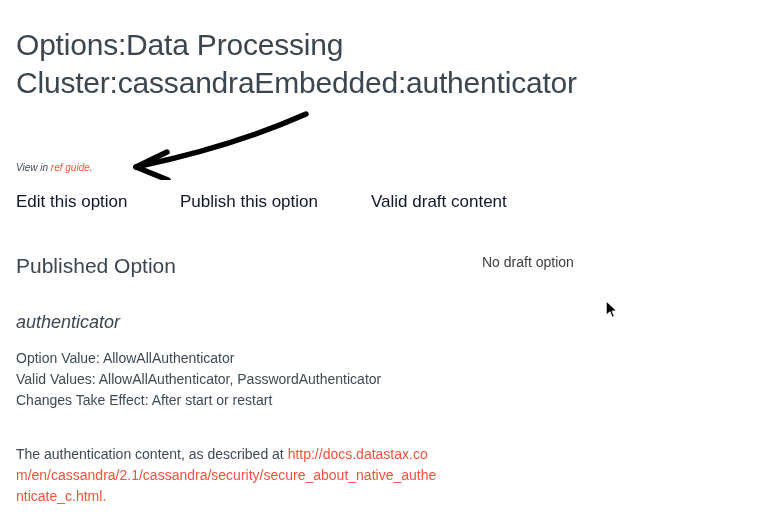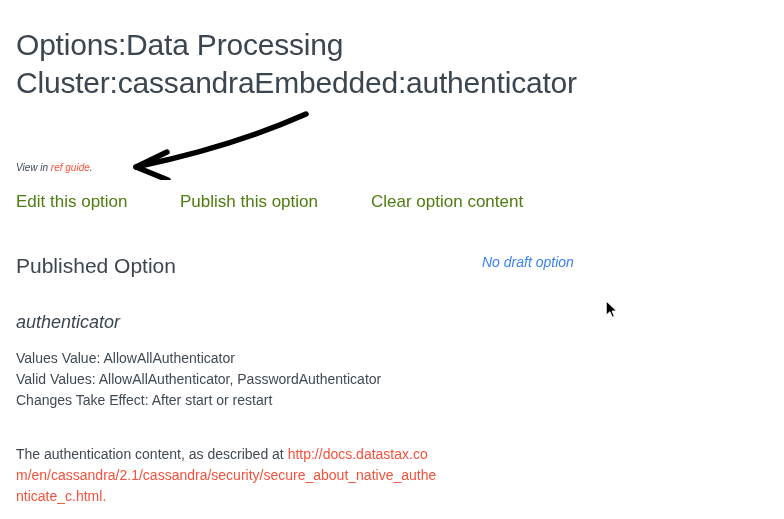--- a/index.html
+++ b/index.html
@@ -78,21 +78,21 @@
     left: 16px;
     top: 190px;
     width: 740px;
     height: 24px;
   }
   .action-link {
     position: absolute;
     top: 0;
     font-size: 17px;
     line-height: 24px;
-    color: #4d7c0f;
+    color: #0f172a;
     text-decoration: none;
     white-space: nowrap;
     cursor: pointer;
   }
   .action-link.l0 { left: 0px; }
   .action-link.l1 { left: 164px; }
   .action-link.l2 { left: 355px; }
 
   
   .col-published {
@@ -150,22 +150,21 @@
     word-break: break-all;
     cursor: pointer;
   }
   .description .desc-period {
     color: #f4513c;
   }
 
   .no-draft {
     font-size: 14px;
     line-height: 20px;
-    font-style: italic;
-    color: #3b82f6;
+    color: #404040;
     margin: 0;
   }
 
   
   .mouse-cursor {
     position: absolute;
     left: 605px;
     top: 300px;
     width: 14px;
     height: 20px;
@@ -188,28 +187,28 @@
     <path d="M16 63 L 48 76" stroke="#000000" stroke-width="5.5" fill="none" stroke-linecap="round"></path>
   </svg>
 
   <div class="refguide-line">
     <span>View in </span><a class="ref-link" href="#">ref guide</a><span class="ref-period">.</span>
   </div>
 
   <div class="action-links">
     <a class="action-link l0" href="#">Edit this option</a>
     <a class="action-link l1" href="#">Publish this option</a>
-    <a class="action-link l2" href="#">Clear option content</a>
+    <a class="action-link l2" href="#">Valid draft content</a>
   </div>
 
   <div class="col-published">
     <h2 class="col-heading">Published Option</h2>
     <h3 class="option-name">authenticator</h3>
     <ul class="meta-list">
-      <li>Values Value: AllowAllAuthenticator</li>
+      <li>Option Value: AllowAllAuthenticator</li>
       <li>Valid Values: AllowAllAuthenticator, PasswordAuthenticator</li>
       <li>Changes Take Effect: After start or restart</li>
     </ul>
     <p class="description"><span>The authentication content, as described at </span><a class="doc-url" href="#">http://docs.datastax.com/en/cassandra/2.1/cassandra/security/secure_about_native_authenticate_c.html</a><span class="desc-period">.</span></p>
   </div>
 
   <div class="col-draft">
     <p class="no-draft">No draft option</p>
   </div>
 

